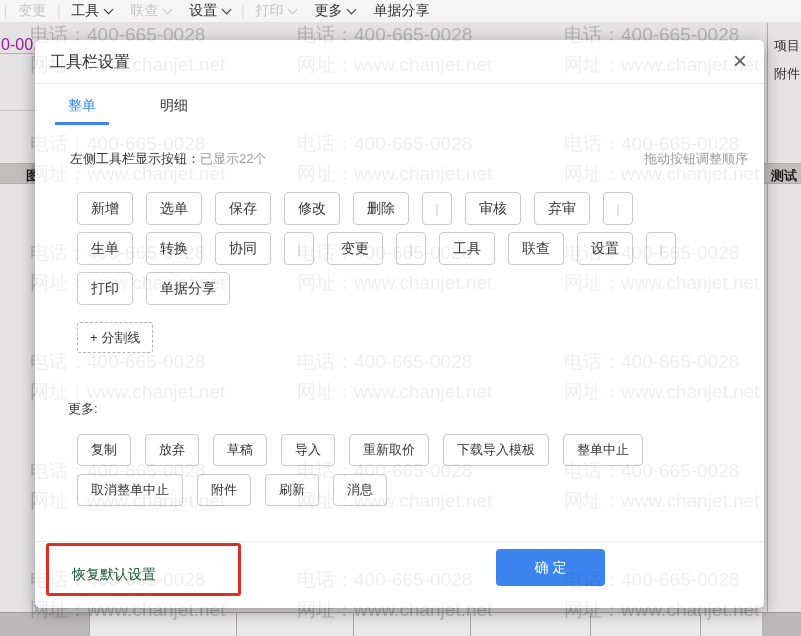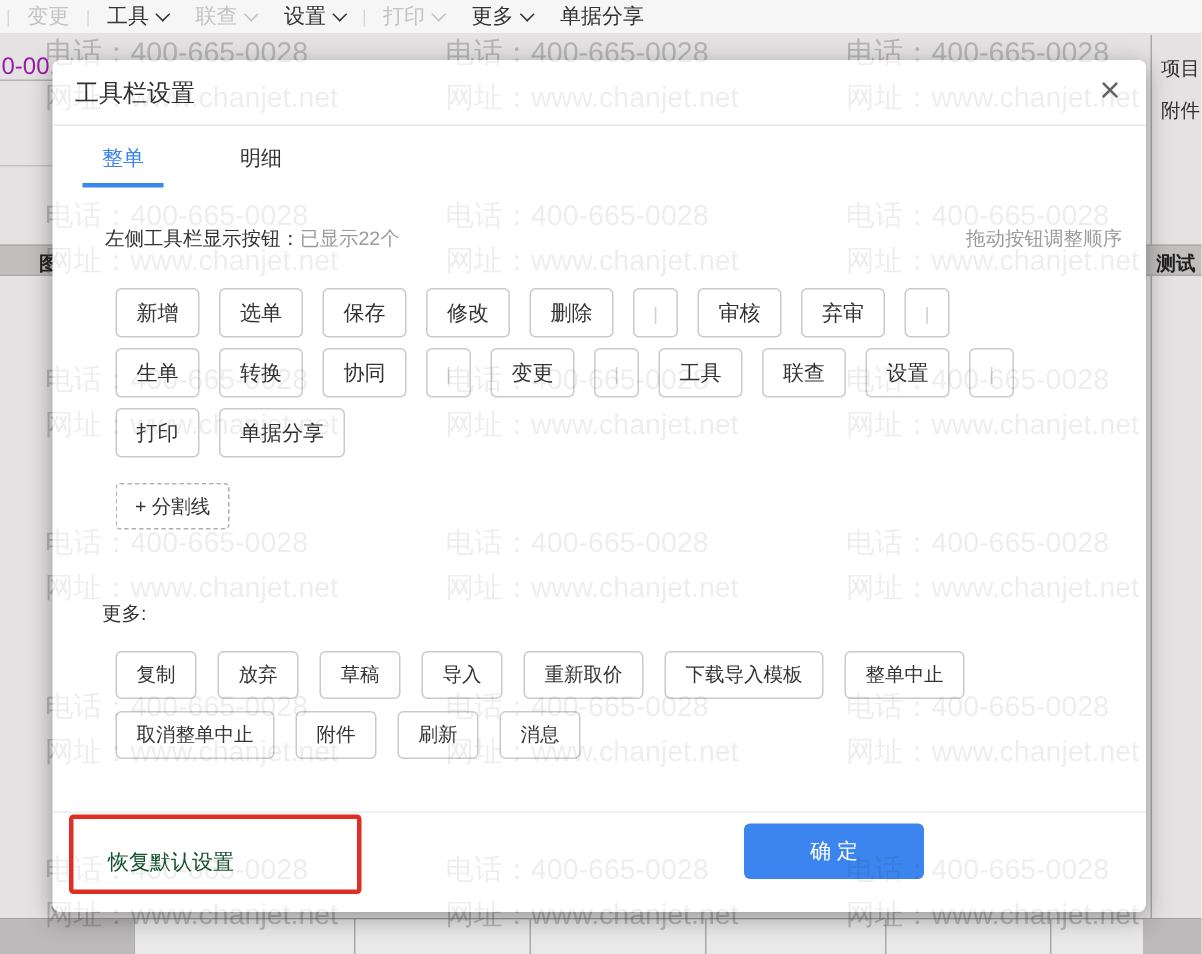--- a/index.html
+++ b/index.html
@@ -62,21 +62,21 @@
   .btn-row.small .tb-btn{height:32px;font-size:13px}
   .tb-btn.divider{width:30px;padding:0;color:#cfcfcf;font-size:12px}
   .dashed-btn{
     position:absolute;left:42px;top:282px;height:31px;padding:0 12px;background:#fff;
     border:1px dashed #b0b0b0;border-radius:3px;font-size:13px;color:#333;font-family:inherit;cursor:pointer;
   }
   .more-label{position:absolute;left:33px;top:360px;font-size:13px;color:#333}
   .m-footer{position:absolute;left:0;bottom:0;width:100%;height:67px;border-top:1px solid #ececec;box-sizing:border-box}
   .restore-link{position:absolute;left:37px;top:24px;font-size:14px;color:#14532d;cursor:pointer;text-decoration:none}
   .ok-btn{
-    position:absolute;left:461px;top:7px;width:120px;height:37px;background:#3c85ee;border:none;
+    position:absolute;left:461px;top:7px;width:109px;height:37px;background:#3c85ee;border:none;
     border-radius:4px;color:#fff;font-size:14px;font-family:inherit;cursor:pointer;
   }
   .cancel-btn{
     position:absolute;left:591px;top:7px;width:122px;height:37px;background:#fff;border:1px solid #dcdcdc;
     border-radius:4px;color:#333;font-size:14px;font-family:inherit;cursor:pointer;
   }
   .red-annotation{
     position:absolute;left:11px;top:503px;width:189px;height:47px;border:3px solid #e02e24;
     border-radius:3px;z-index:40;pointer-events:none;
   }

